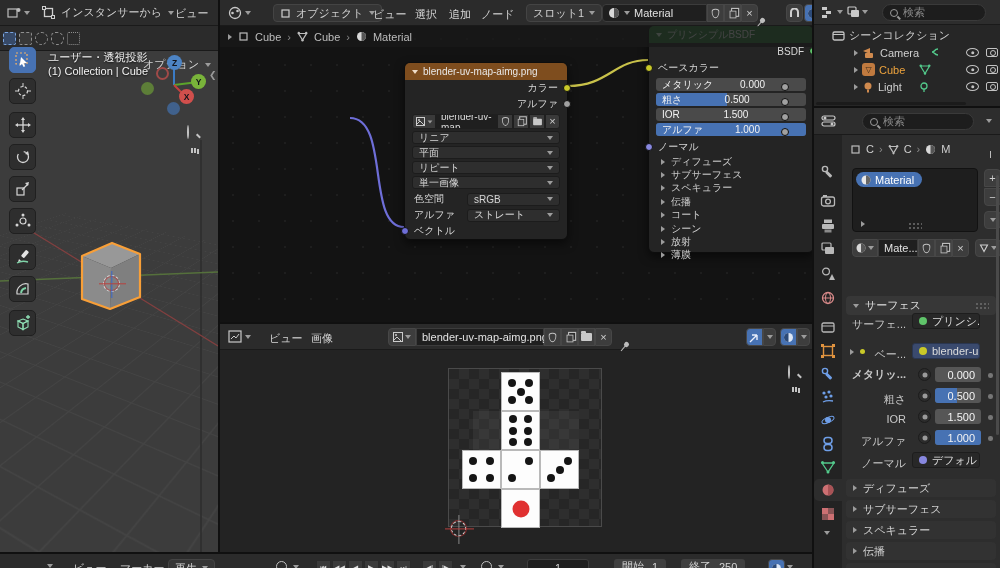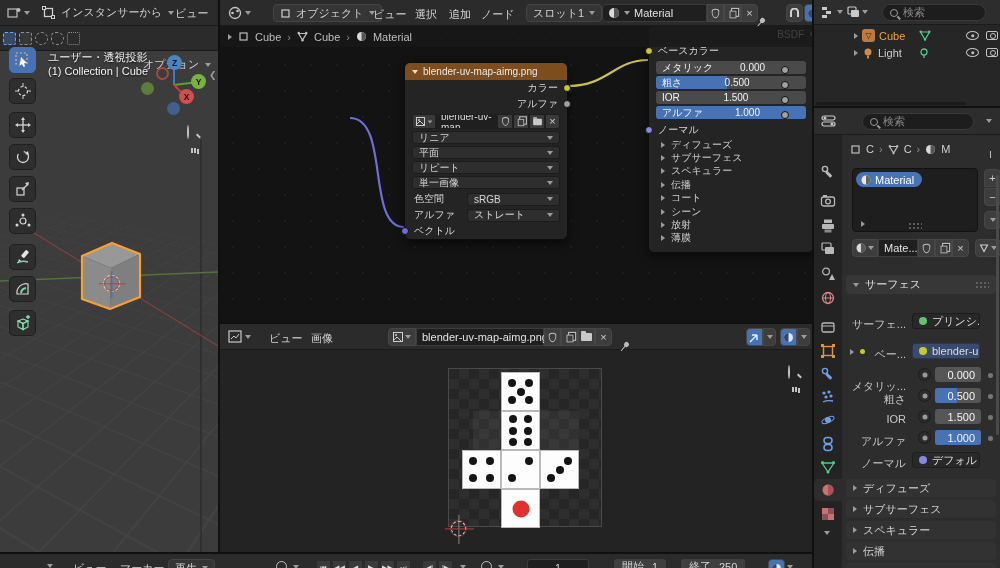--- a/index.html
+++ b/index.html
@@ -365,20 +365,24 @@
           <span class="chv"></span>
         </span>
       </div>
     <div class="nrow">
         <span>ベクトル</span>
       <span class="sock" style="left:-4px;top:4px;background:#6e6ed8;"></span>
       </div>
   </div>
 
   <div class="node" style="left:428px;top:25px;width:166px;height:228px;">
+    <div class="node-hd" style="background:#2d7a3a;">
+        <span class="chv" style="border-top-color:#d2ecd6;"></span>
+      <span>プリンシプルBSDF</span>
+      </div>
     <div class="nrow right">
         <span>BSDF</span>
       <span class="sock" style="right:-4px;top:4px;background:#5fc46a;"></span>
       </div>
     <div class="nrow" style="height:17px;text-align:center;">
         <span>ベースカラー</span>
       <span class="sock" style="left:-4px;top:4.5px;background:#c9c929;"></span>
       </div>
     <div class="nslider">
       <span class="fill" style="width: 0%;"></span>
@@ -682,20 +686,42 @@
           <rect x="4" y="4" width="8" height="7" rx="1" fill="#c9c9c9"></rect>
         </svg>
         <span class="chv"></span>
       </span>
     <span class="searchbox abs" style="left:68px;top:4px;width:104px;">
       <span class="minimag"></span>
       <span>検索</span>
       </span>
   </div>
   <div style="position:absolute;left:0;top:27px;right:0;">
+    <div class="ol-row" style="padding-left:18px;">
+      <svg width="13" height="11">
+          <rect x="1" y="2" width="11" height="8" rx="1.5" fill="none" stroke="#c3c3c3" stroke-width="1.3"></rect>
+          <line x1="1" y1="4.5" x2="12" y2="4.5" stroke="#c3c3c3"></line>
+        </svg>
+      <span>シーンコレクション</span>
+      </div>
+    <div class="ol-row" style="padding-left:40px;">
+      <span class="chr"></span>
+      <svg width="14" height="12">
+          <polygon points="1,4 8,1 8,7" fill="#d08a4e"></polygon>
+          <rect x="3" y="6" width="8" height="5" rx="1" fill="#d08a4e"></rect>
+        </svg>
+      <span>Camera</span>
+      <svg width="12" height="11" style="margin-left:6px;">
+          <path d="M9 2c-4 0-3 3-6 3 3 0 2 3 6 3" fill="none" stroke="#53c98b" stroke-width="1.5"></path>
+        </svg>
+      <span class="ol-right">
+          <span class="eye"></span>
+        <span class="camico"></span>
+        </span>
+      </div>
     <div class="ol-row" style="padding-left:40px;">
       <span class="chr"></span>
       <span class="obj-ic" style="background:#c07a3f;color:#3a2a18;">▽</span>
       <span style="color:#eda33d;">Cube</span>
       <svg width="12" height="11" style="margin-left:10px;">
           <path d="M6 9.5L1.5 2h9z" fill="none" stroke="#53c98b" stroke-width="1.2"></path>
           <circle cx="1.8" cy="1.8" r="1.2" fill="#53c98b"></circle>
           <circle cx="10.2" cy="1.8" r="1.2" fill="#53c98b"></circle>
           <circle cx="6" cy="9.6" r="1.2" fill="#53c98b"></circle>
         </svg>
@@ -910,21 +936,21 @@
       <span class="ibtn" style="border-radius:0 4px 4px 0;">×</span>
       <span class="ibtn" style="margin-left:6px;width:26px;border-radius:4px;gap:2px;">
         <svg width="10" height="10">
             <path d="M5 8.5L1.5 2h7z" fill="none" stroke="#cfcfcf" stroke-width="1.1"></path>
           </svg>
           <span class="chv"></span>
         </span>
     </div>
 
     
-    <div class="phdr" style="top:140px;">
+    <div class="phdr" style="top:161px;">
       <span class="chv"></span>
         <span>サーフェス</span>
         <span class="grip" style="margin-left:auto;"></span>
       </div>
 
     
     <span class="plabel" style="top:182px;">サーフェ...</span>
     <span class="pfield" style="left:70px;top:178px;width:68px;">
       <span class="dotchip" style="background:#5fc46a;"></span>
         <span>プリンシ...</span>
@@ -933,21 +959,21 @@
     
     <span class="chr abs" style="left:8px;top:214px;"></span>
     <span class="abs" style="left:18px;top:214px;width:5px;height:5px;border-radius:50%;background:#c9c929;"></span>
     <span class="plabel" style="top:212px;">ベー...</span>
     <span class="pfield" style="left:70px;top:208px;width:68px;background:#3a4a6e;border-color:#2a3650;">
       <span class="dotchip" style="background:#c9c929;"></span>
         <span>blender-u...</span>
       </span>
 
     
-    <span class="plabel" style="top:244px;">メタリッ...</span>
+    <span class="plabel" style="top:232px;font-weight:bold;">メタリッ...</span>
     <span class="sockbtn" style="left:76px;top:233px;"></span>
     <span class="pslider" style="left:93px;top:232px;width:46px;">
       <span class="fill" style="width: 0%;"></span>
         <span>0.000</span>
       </span>
     <span class="deco" style="left:146px;top:238px;"></span>
 
     <span class="plabel" style="top:257px;">粗さ</span>
     <span class="sockbtn" style="left:76px;top:254px;"></span>
     <span class="pslider" style="left:93px;top:253px;width:46px;">

